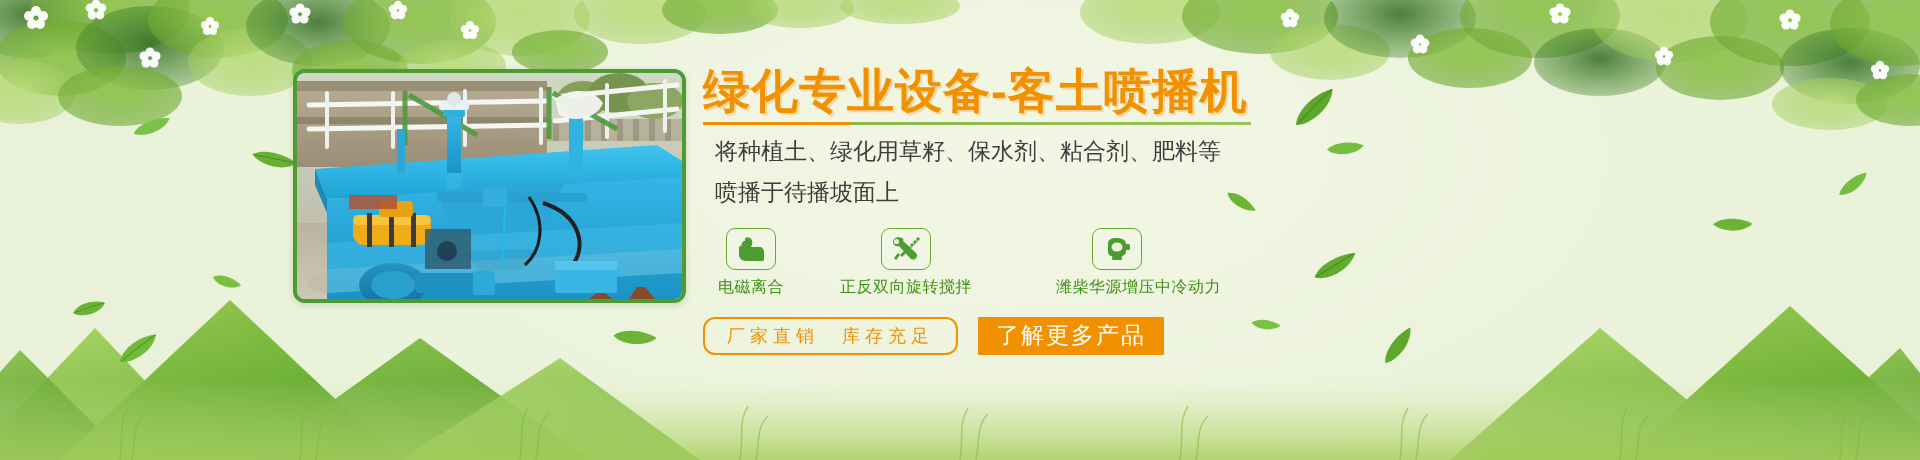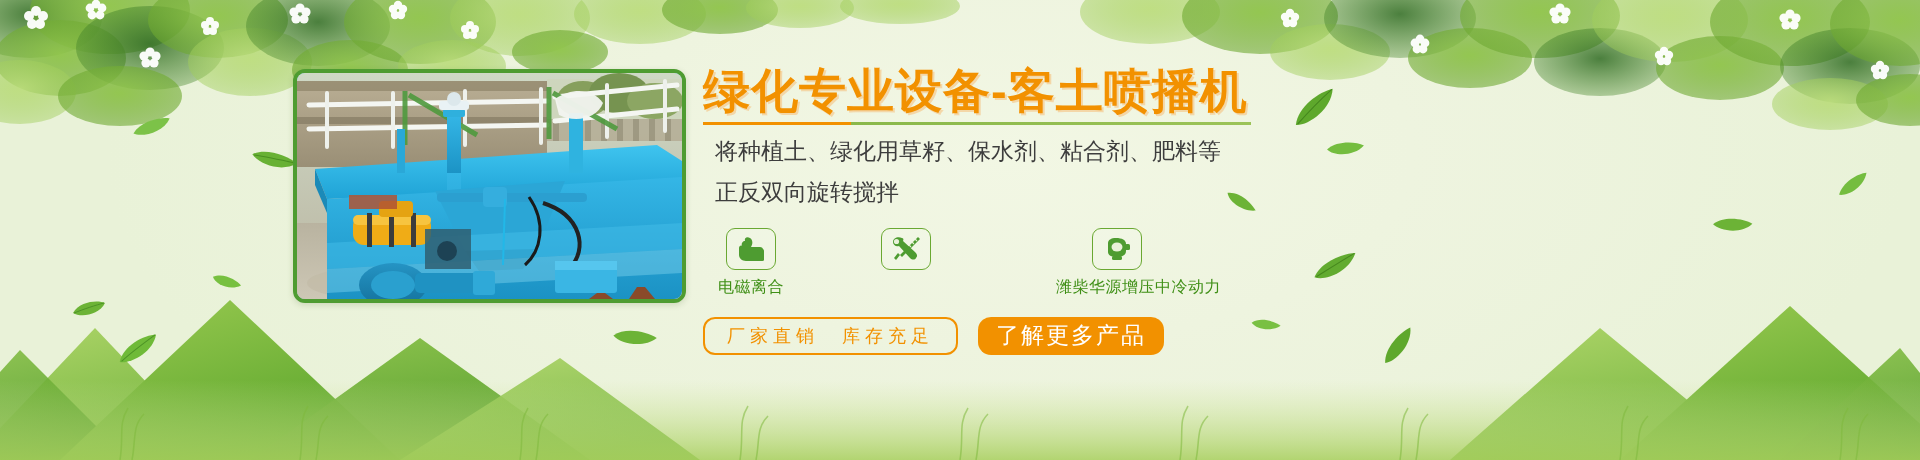--- a/index.html
+++ b/index.html
@@ -66,21 +66,21 @@
 
   
   .cta-row{display:flex;align-items:stretch;margin-top:19px;height:38px;}
   .badge{
     border:2px solid #f29100;border-radius:12px;
     display:flex;align-items:center;justify-content:center;
     padding:0 22px;font-size:18px;color:#f29100;white-space:nowrap;
     letter-spacing:5px;background:transparent;
   }
   .cta-btn{
-    margin-left:20px;background:#f29100;border:none;border-radius:13px;
+    margin-left:20px;background:#f29100;border:none;border-radius:1px;
     display:flex;align-items:center;justify-content:center;
     padding:0 18px;font-size:23px;color:#ffffff;white-space:nowrap;
     letter-spacing:2px;font-family:inherit;cursor:pointer;
   }
 </style>
 </head>
 <body>
 
 <div class="banner">
 
@@ -508,21 +508,21 @@
     </svg>
   </div>
 
   <div class="content">
 
     <h1 class="title">绿化专业设备-客土喷播机</h1>
 
     <div class="divider"></div>
 
     <p class="subtitle">将种植土、绿化用草籽、保水剂、粘合剂、肥料等</p>
-    <p class="subtitle">正反双向旋转搅拌</p>
+    <p class="subtitle">喷播于待播坡面上</p>
 
     <div class="features">
 
       <div class="feature" style="width:96px;">
         <div class="feat-icon">
           <svg width="30" height="26" viewBox="0 0 30 26" xmlns="http://www.w3.org/2000/svg">
             <path d="M3 12 C3 10 5 9 6 10 C5 7 7 5 9 5 C8 2 11 0 14 2 C17 4 17 8 15 11 L24 11 C27 11 28 14 26 16 L26 22 C26 24 24 25 22 25 L10 25 C6 25 3 22 3 19 Z" fill="#4e9c31"></path>
             <rect x="21" y="13" width="7" height="12" rx="1.5" fill="#4e9c31"></rect>
           </svg>
         </div>
@@ -538,20 +538,21 @@
 
             <path d="M27 2 L29 4 L14 19 L11 22 L9 20 L12 17 Z" fill="#4e9c31"></path>
             <path d="M9 20 L5 25 L3 23 L7 18 Z" fill="#4e9c31"></path>
             <g stroke="#e9f1d8" stroke-width="1.1">
               <path d="M24 4 L26 6"></path>
                 <path d="M21 7 L23 9"></path>
                 <path d="M18 10 L20 12"></path>
             </g>
           </svg>
         </div>
+        <div class="feat-label">正反双向旋转搅拌</div>
       </div>
 
       <div class="feature" style="width:208px;text-align:right;">
         <div class="feat-icon">
           <svg width="30" height="26" viewBox="0 0 30 26" xmlns="http://www.w3.org/2000/svg">
             <path d="M6 7 C6 4 9 2 14 2 C20 2 24 4 24 8 L24 15 C24 19 20 21 15 21 C9 21 6 19 6 16 Z" fill="#4e9c31"></path>
             <ellipse cx="15" cy="11" rx="5.5" ry="4.5" fill="#e9f1d8"></ellipse>
             <rect x="10" y="20" width="10" height="4" rx="1.6" fill="#4e9c31"></rect>
             <rect x="23" y="8" width="5" height="6" rx="1.5" fill="#4e9c31"></rect>
           </svg>

